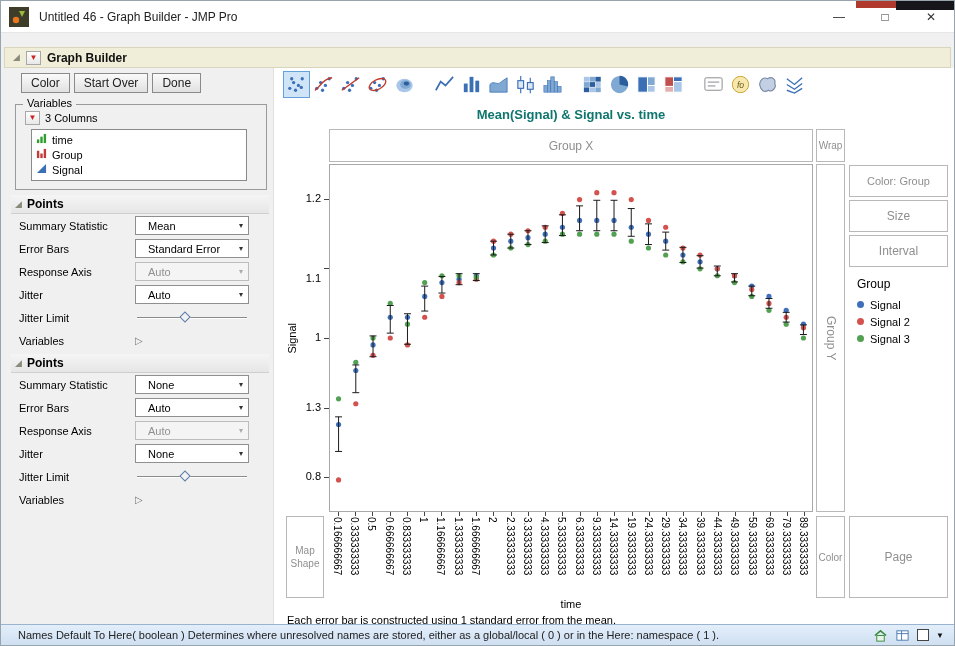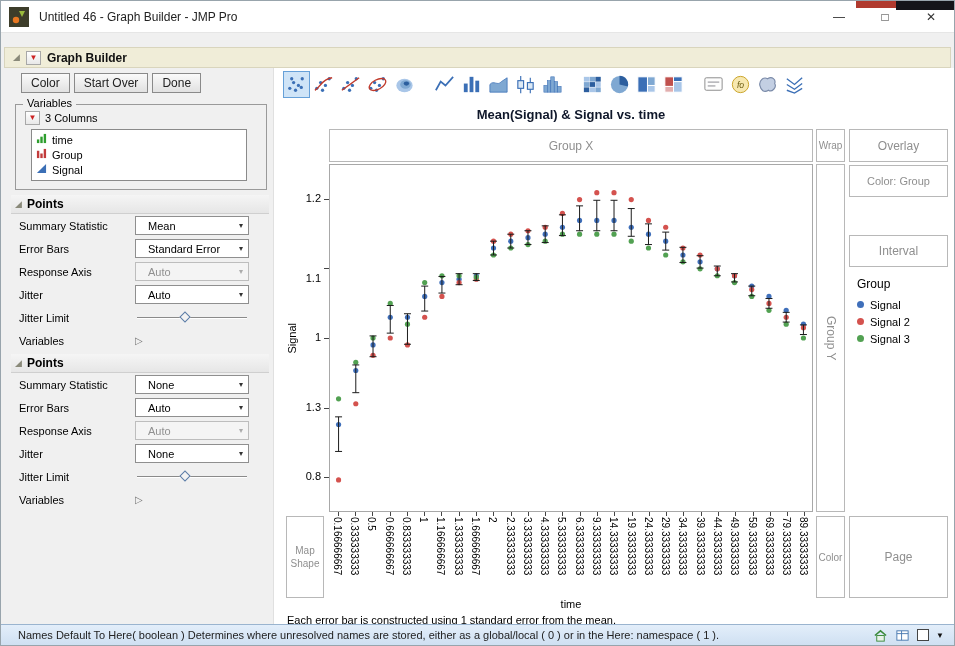--- a/index.html
+++ b/index.html
@@ -54,21 +54,21 @@
   .combo-val{flex:1;padding-left:12px;white-space:nowrap;overflow:hidden;}
   .combo-arrow{width:14px;text-align:center;font-size:8px;color:#333;}
   .combo.disabled{color:#909090;border-color:#bdbdbd;background:#f4f4f4;}
   .combo.disabled .combo-arrow{color:#ababab;}
   .slider{position:relative;width:114px;height:19px;}
   .slider-track{position:absolute;left:2px;right:2px;top:9px;height:2px;background:#fff;border-top:1px solid #8a8a8a;}
   .slider-thumb{position:absolute;top:5px;width:8px;height:8px;margin-left:-5px;background:#f2f2f2;border:1px solid #5a7ba6;transform:rotate(45deg);}
   .disc-closed{color:#777;font-size:10px;}
 
   
-  .chart-title{position:absolute;left:328px;top:106px;width:484px;text-align:center;font-size:13px;font-weight:bold;color:#0f172a;z-index:2;}
+  .chart-title{position:absolute;left:328px;top:106px;width:484px;text-align:center;font-size:13px;font-weight:bold;color:#0f766e;z-index:2;}
   .zone{position:absolute;border:1px solid #b8b8b8;color:#8f8f8f;font-size:12px;display:flex;align-items:center;justify-content:center;text-align:center;background:#fff;z-index:2;}
   #zone-group-x{left:328px;top:128px;width:484px;height:33px;}
   #zone-wrap{left:815px;top:128px;width:29px;height:33px;font-size:10px;}
   #zone-overlay{left:848px;top:128px;width:99px;height:33px;}
   #zone-color{left:848px;top:164px;width:99px;height:32px;font-size:11px;}
   #zone-size{left:848px;top:199px;width:99px;height:32px;}
   #zone-interval{left:848px;top:234px;width:99px;height:32px;}
   #zone-group-y{left:815px;top:163px;width:29px;height:348px;}
   #zone-group-y span{writing-mode:vertical-rl;font-size:12px;}
   #zone-map-shape{left:285px;top:515px;width:38px;height:82px;font-size:10px;line-height:13px;padding:2px;}
@@ -460,25 +460,25 @@
     </div>
 
   <div class="chart-title">Mean(Signal) &amp; Signal vs. time</div>
 
   <div class="zone" id="zone-group-x">
       <span>Group X</span>
     </div>
   <div class="zone" id="zone-wrap">
       <span>Wrap</span>
     </div>
-  <div class="zone" id="zone-overlay">
-      <span>Overlay</span>
-    </div>
   <div class="zone" id="zone-color">
       <span>Color: Group</span>
+    </div>
+  <div class="zone" id="zone-size">
+      <span>Size</span>
     </div>
   <div class="zone" id="zone-interval">
       <span>Interval</span>
     </div>
   <div class="zone" id="zone-group-y">
       <span>Group Y</span>
     </div>
   <div class="zone" id="zone-map-shape">
       <span>Map Shape</span>
     </div>

